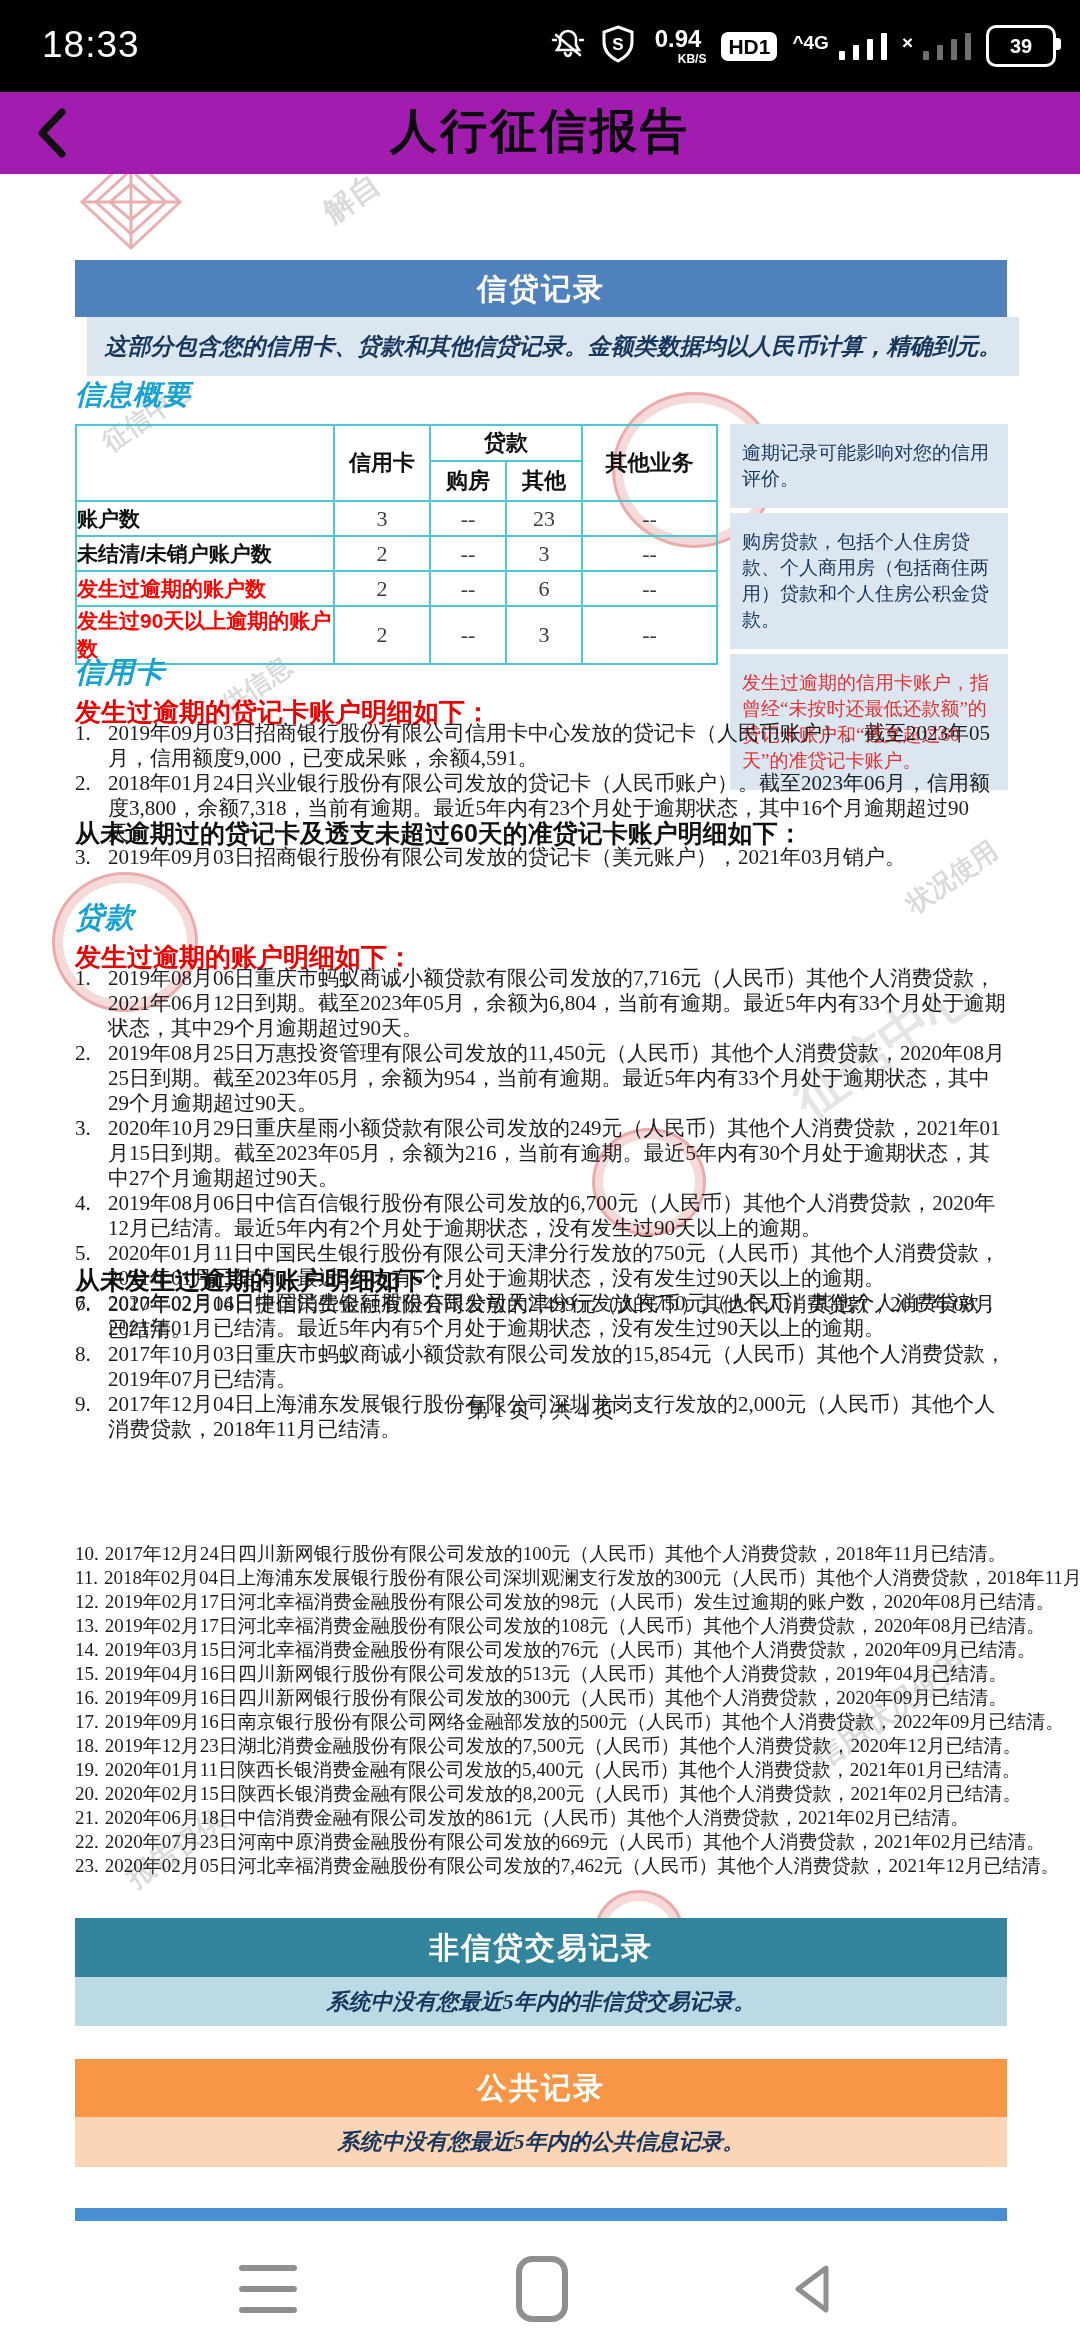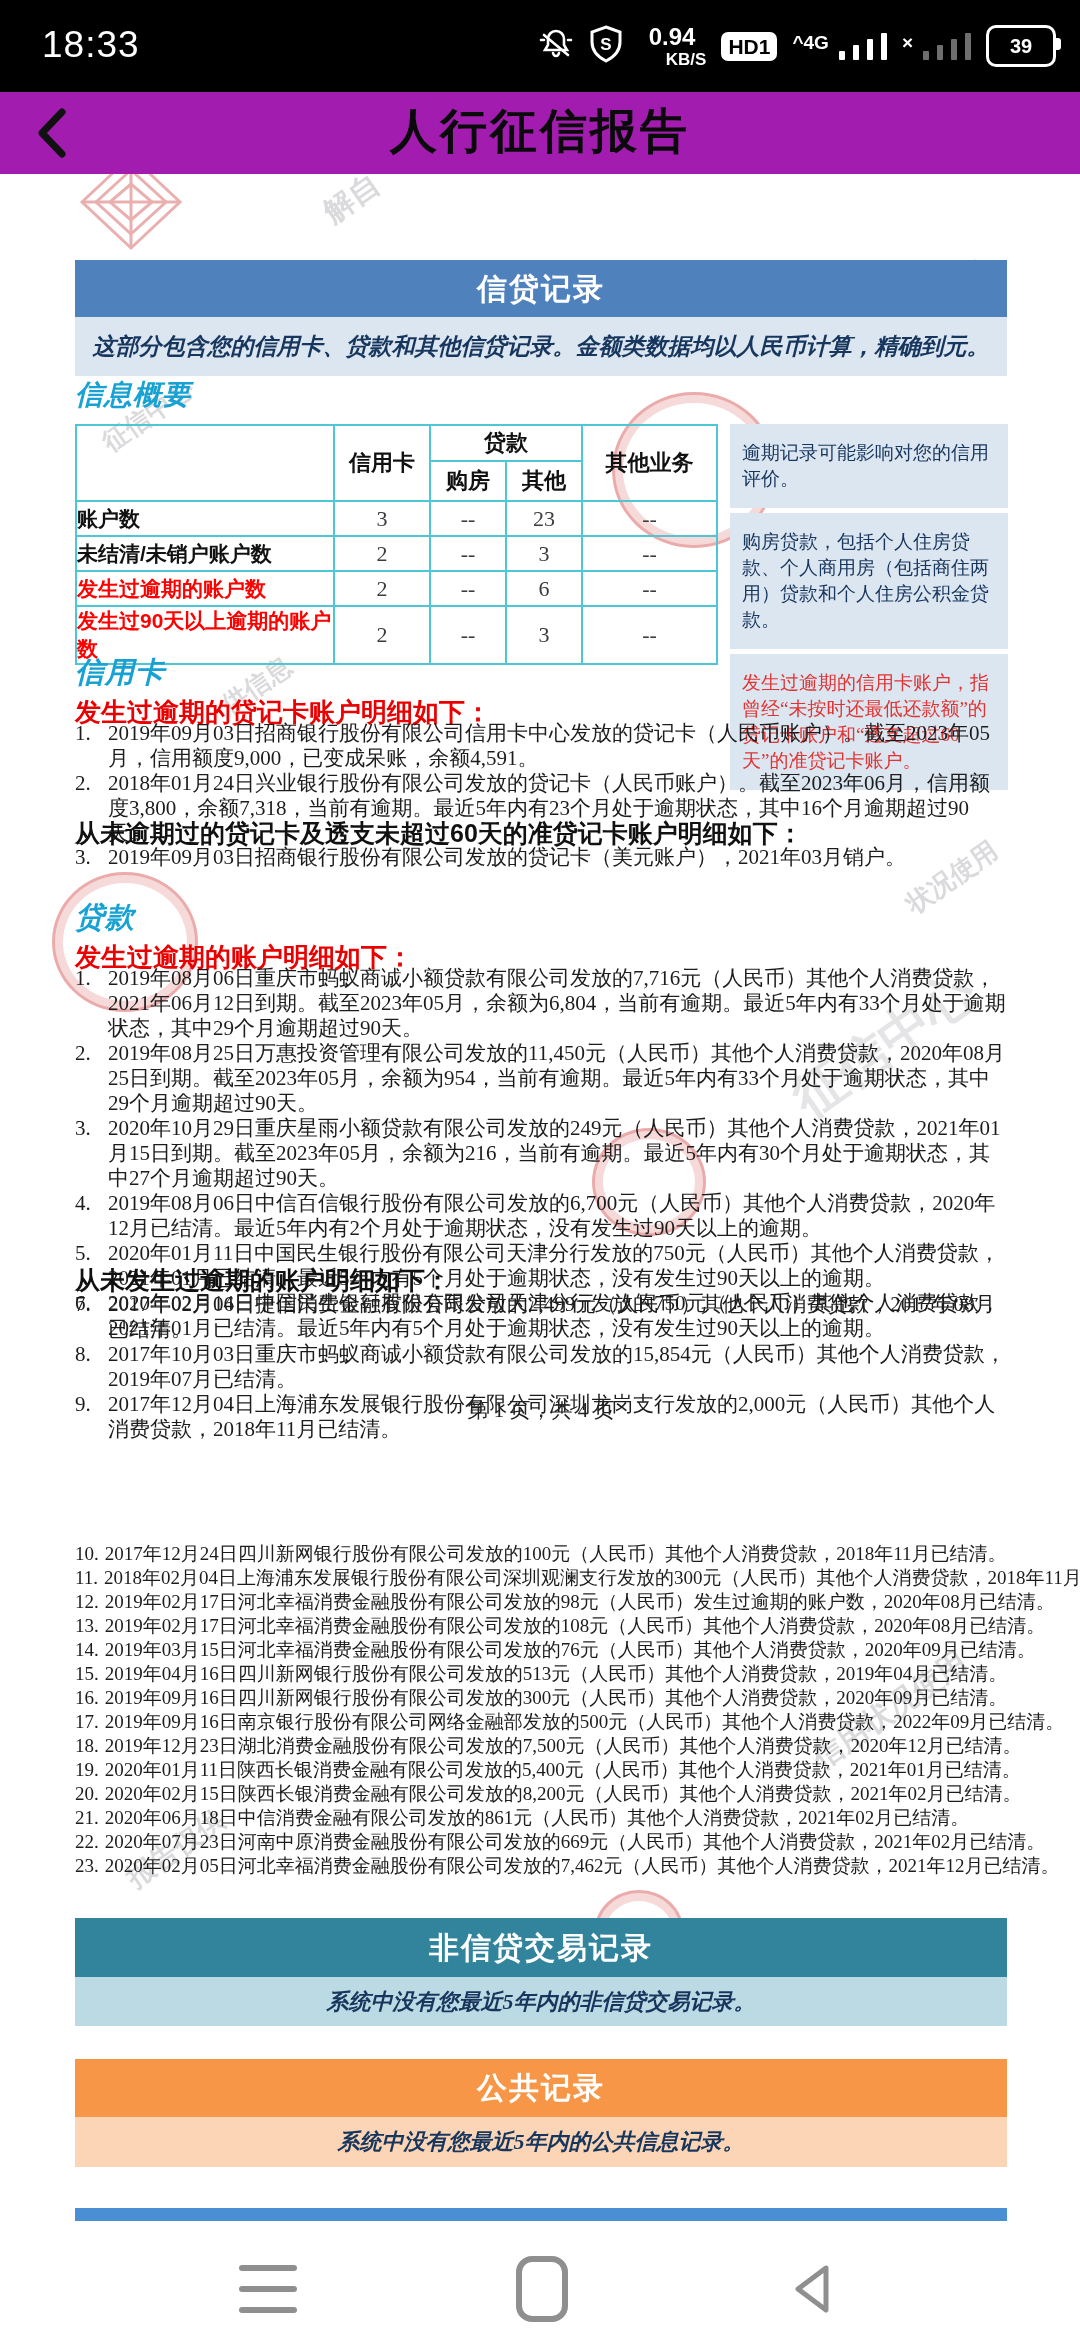--- a/index.html
+++ b/index.html
@@ -6,42 +6,42 @@
   body{
     width:1080px;height:2340px;position:relative;overflow:hidden;background:#ffffff;
     font-family:"Liberation Sans","DejaVu Sans",sans-serif;
   }
   
   .statusbar{position:absolute;top:0;left:0;width:1080px;height:92px;background:#000;z-index:5;}
   .sb-time{position:absolute;left:42px;top:24px;color:#fff;font-size:37px;font-weight:400;letter-spacing:1px;}
   .sb-icons{position:absolute;right:24px;top:0;height:92px;display:flex;align-items:center;gap:15px;color:#fff;}
   .sb-speed{display:flex;flex-direction:column;align-items:center;line-height:1;color:#fff;font-weight:700;}
   .sb-speed .v{font-size:24px;}
-  .sb-speed .u{font-size:17px;margin-top:2px;padding-left:28px;}
+  .sb-speed .u{font-size:12px;margin-top:2px;padding-left:28px;}
   .hd-badge{background:#fff;color:#000;font-weight:800;font-size:21px;border-radius:7px;padding:4px 7px;line-height:1;}
   .sig{display:flex;align-items:flex-end;gap:8px;}
   .sig .lab{font-size:19px;font-weight:700;margin-right:2px;line-height:1;transform:translateY(-8px);}
   .sig i{display:block;width:6px;background:#fff;border-radius:1px;}
   .sig.dim i{background:#6e6e6e;}
   .sig .b1{height:9px}.sig .b2{height:15px}.sig .b3{height:21px}.sig .b4{height:27px}
   .battery{position:relative;width:64px;height:36px;border:3px solid #fff;border-radius:10px;display:flex;align-items:center;justify-content:center;}
   .battery .pct{font-size:20px;font-weight:600;color:#fff;}
   .battery:after{content:"";position:absolute;right:-8px;top:10px;width:5px;height:12px;background:#fff;border-radius:0 3px 3px 0;}
   .appbar{position:absolute;top:92px;left:0;width:1080px;height:82px;background:#a21caf;z-index:5;}
   .back-btn{position:absolute;left:30px;top:12px;width:44px;height:58px;cursor:pointer;}
   .app-title{position:absolute;left:0;top:8px;width:100%;text-align:center;font-size:47px;font-weight:900;color:#0a0a0a;letter-spacing:3px;font-family:"Liberation Serif","DejaVu Serif",serif;}
   
   .wm{position:absolute;color:#8d8d98;opacity:.32;font-weight:700;z-index:0;white-space:nowrap;}
   .seal{position:absolute;border:3px solid rgba(205,45,45,.40);border-radius:50%;z-index:0;box-shadow:inset 0 0 0 6px rgba(255,255,255,0), inset 0 0 0 8px rgba(205,45,45,.18);}
   .lattice{position:absolute;z-index:0;opacity:.55;}
   
   .blk{position:absolute;left:75px;width:932px;z-index:1;box-sizing:border-box;}
   .sec-header{height:57px;line-height:57px;text-align:center;color:#fff;font-size:30px;font-weight:700;letter-spacing:2px;}
   .sec-sub{display:flex;align-items:center;justify-content:center;text-align:center;
-    font-family:"Liberation Serif","DejaVu Serif",serif;font-style:italic;font-weight:700;font-size:23px;}
+    font-family:"Liberation Serif","DejaVu Serif",serif;font-style:italic;font-weight:700;font-size:23px;margin-left:12px;}
   .cyan-title{font-size:28px;font-weight:800;font-style:italic;color:#18a2d4;letter-spacing:1px;}
   .red-heading{font-size:26px;font-weight:800;color:#ea0000;}
   .black-heading{font-size:25px;font-weight:800;color:#111;}
   
   table.summary{border-collapse:collapse;table-layout:fixed;width:643px;}
   table.summary th,table.summary td{border:2px solid #4ec7d4;padding:0;}
   table.summary th{font-size:22px;font-weight:800;color:#111;text-align:center;}
   .th1{height:36px;} .th2{height:40px;}
   td.row-label{font-size:21px;font-weight:800;color:#111;padding:0 0 0 10px;height:33px;text-align:left;}
   tr.red td.row-label{color:#ff0000;}

